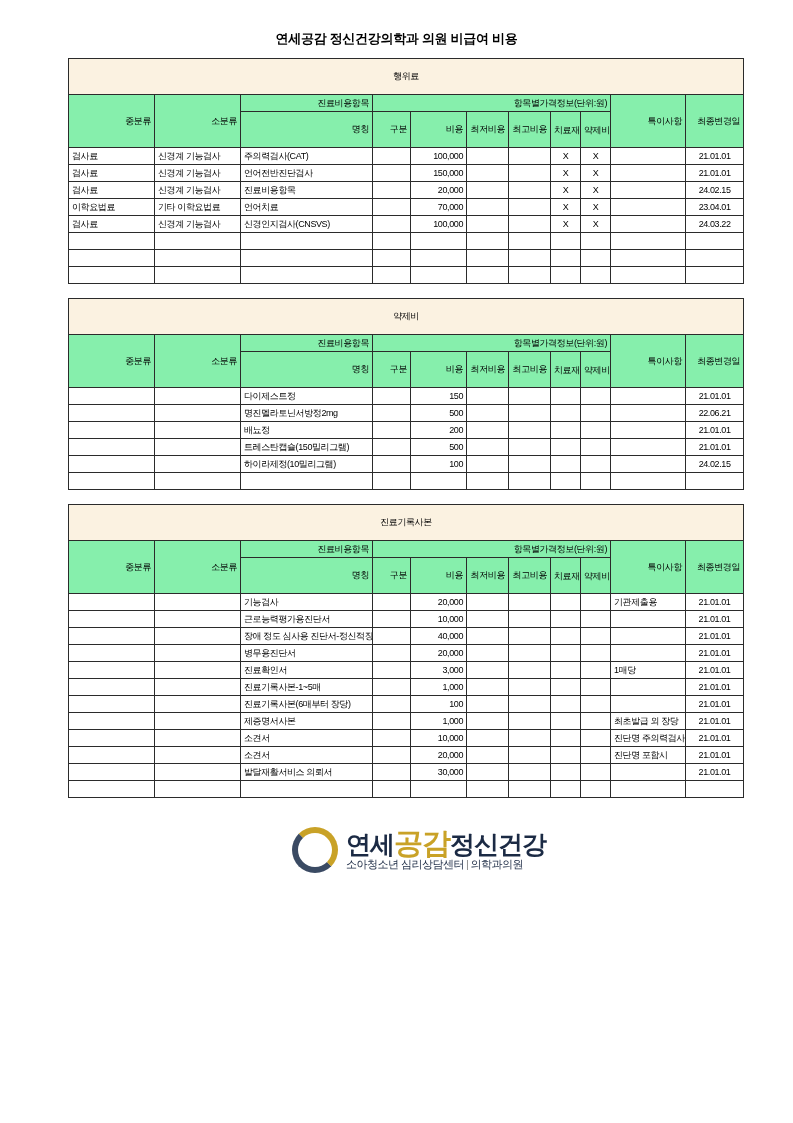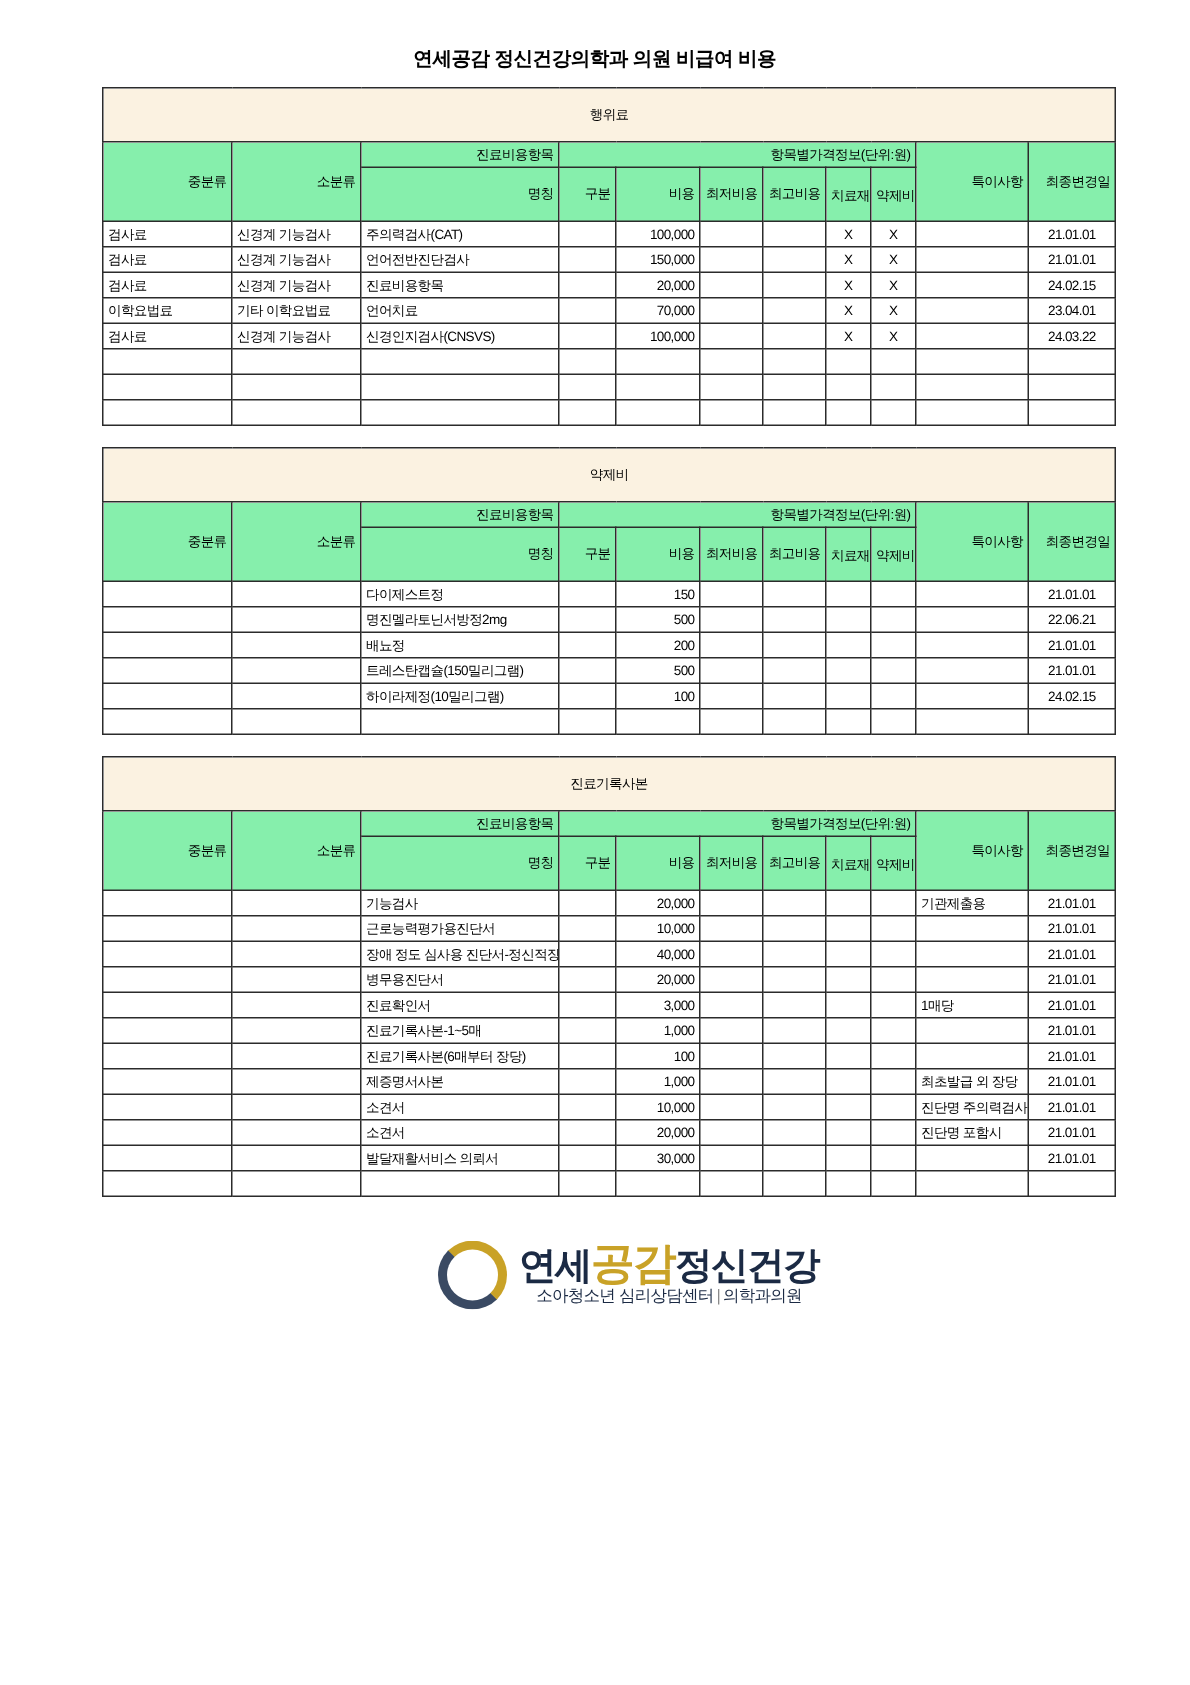--- a/index.html
+++ b/index.html
@@ -118,21 +118,20 @@
     letter-spacing: -1px;
     line-height: 26px;
     color: #1b2a44;
   }
   .logo-text-top .accent { color: #c9a227; font-size: 29px; }
   .logo-text-bottom {
     font-size: 11px;
     letter-spacing: -0.5px;
     color: #1b2a44;
     line-height: 14px;
-    text-align: center;
   }
   .logo-text-bottom .div { color: #8a8a8a; padding: 0 2px; }
 </style>
 </head>
 <body>
 
 <div class="page">
 
   <div class="doc-title">연세공감 정신건강의학과 의원 비급여 비용</div>
 

